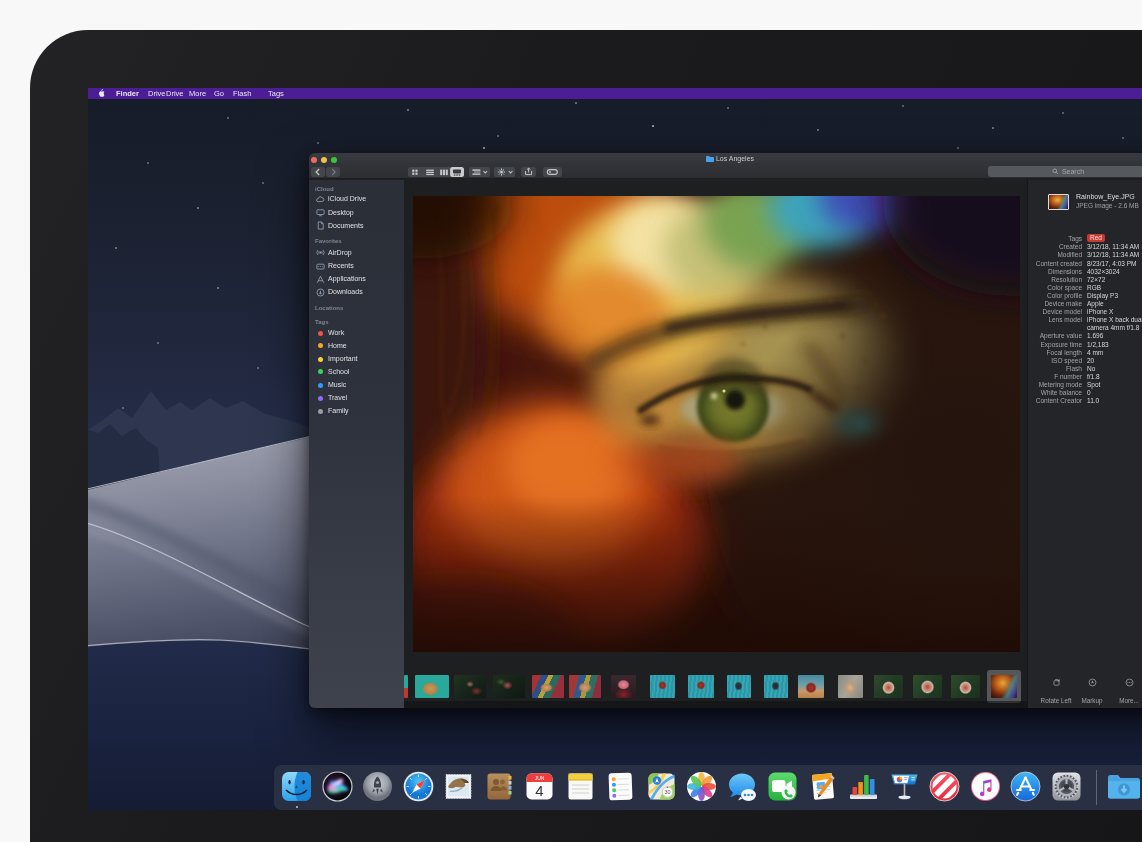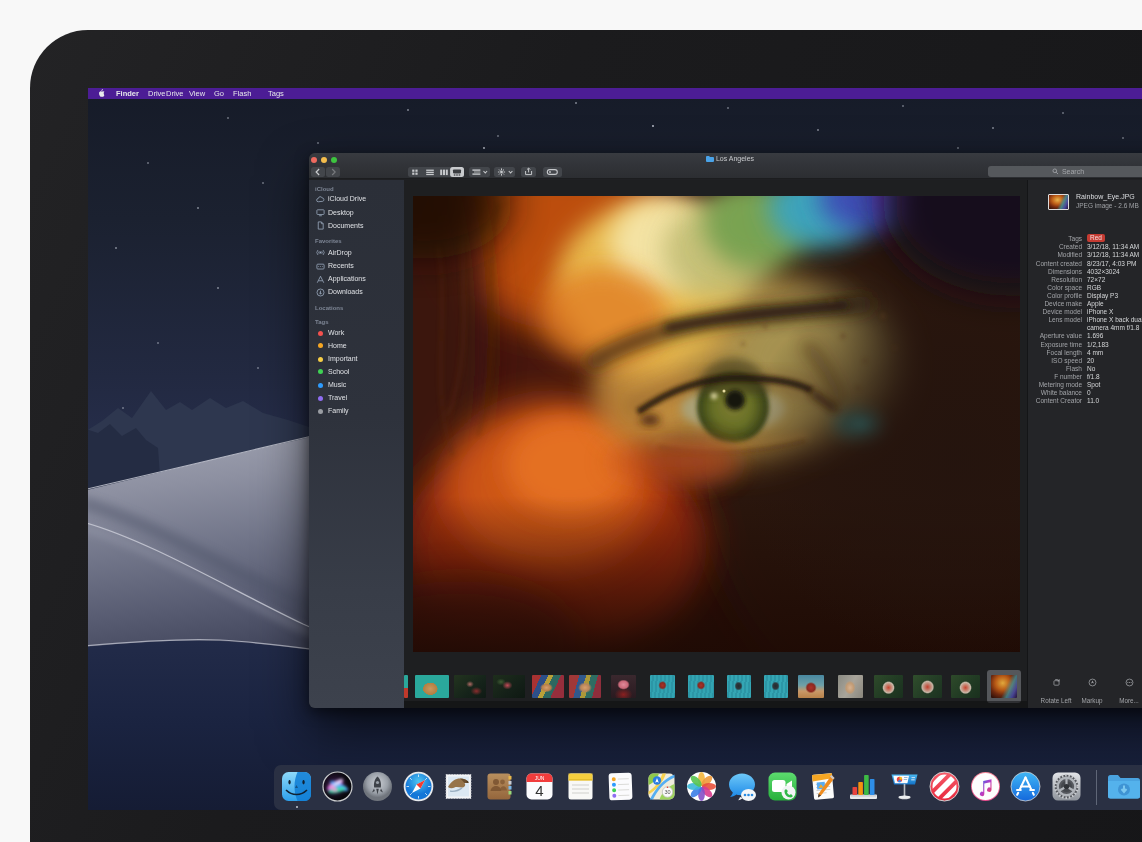--- a/index.html
+++ b/index.html
@@ -126,21 +126,21 @@
 </g>
 </svg>
 </div>
 <div id="menubar">
 <svg id="apl" width="8" height="9" viewBox="0 0 13 15">
           <path fill="#e8e9ec" d="M9.2,0.2 C9.3,1 9,1.9 8.5,2.5 C7.9,3.2 7.1,3.7 6.3,3.6 C6.2,2.8 6.6,2 7,1.4 C7.5,0.8 8.4,0.3 9.2,0.2 Z M11.9,12.1 C11.5,13 11,13.9 10.3,14.6 C9.7,15.3 9.2,15.3 8.4,15 C7.6,14.7 7.1,14.7 6.3,15 C5.5,15.3 5,15.3 4.4,14.6 C2.6,12.6 1.3,9.5 2,6.9 C2.5,5.3 3.8,4.2 5.3,4.2 C6.1,4.2 6.9,4.7 7.4,4.7 C7.9,4.7 8.9,4.1 9.9,4.2 C10.7,4.3 11.6,4.7 12.2,5.5 C10.2,6.7 10.5,9.6 11.9,12.1 Z" transform="scale(0.87)"></path>
         </svg>
 <span class="mi b" style="left:28px">Finder</span>
 <span class="mi" style="left:60px">Drive</span>
 <span class="mi" style="left:78px">Drive</span>
-<span class="mi" style="left:101px">View</span>
+<span class="mi" style="left:101px">More</span>
 <span class="mi" style="left:126px">Go</span>
 <span class="mi" style="left:145px">Flash</span>
 <span class="mi" style="left:180px">Tags</span>
 </div>
 <div id="dock">
         <div id="docksep"></div>
 <svg class="dk" style="left:7.4px" viewBox="0 0 31 31">
           <defs>
             <linearGradient id="fg" x1="0" y1="0" x2="0" y2="1">
               <stop offset="0" stop-color="#8ed9fa"></stop>

